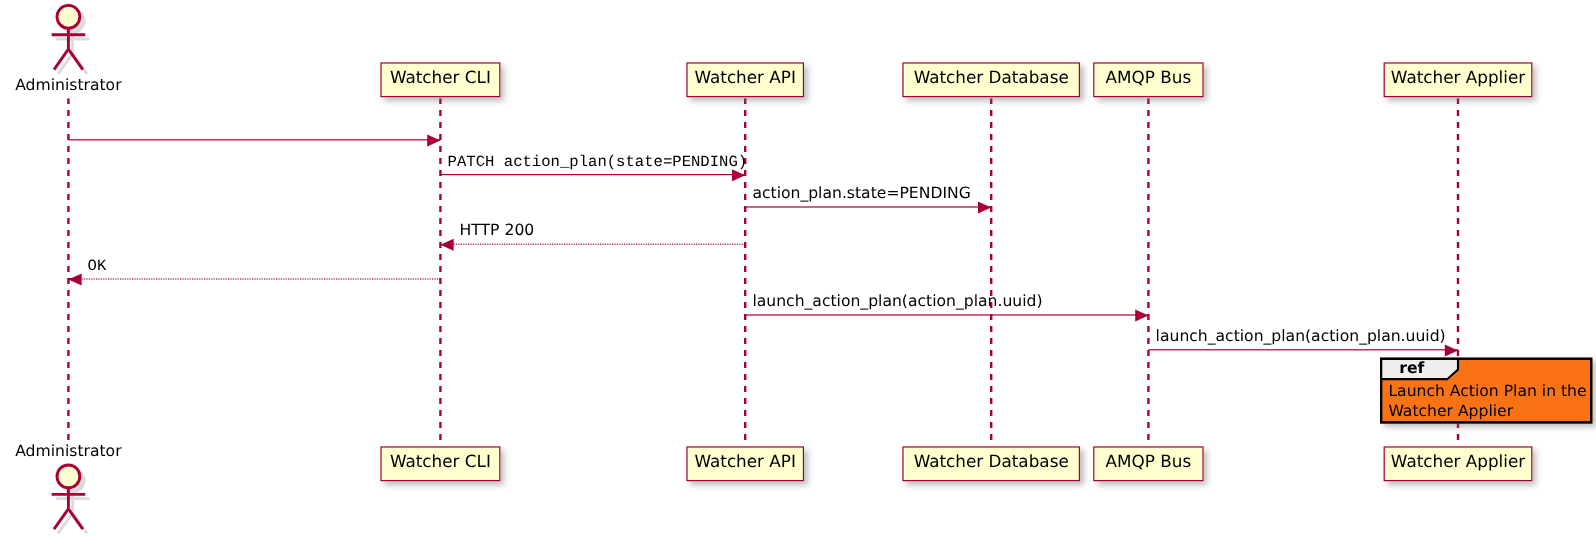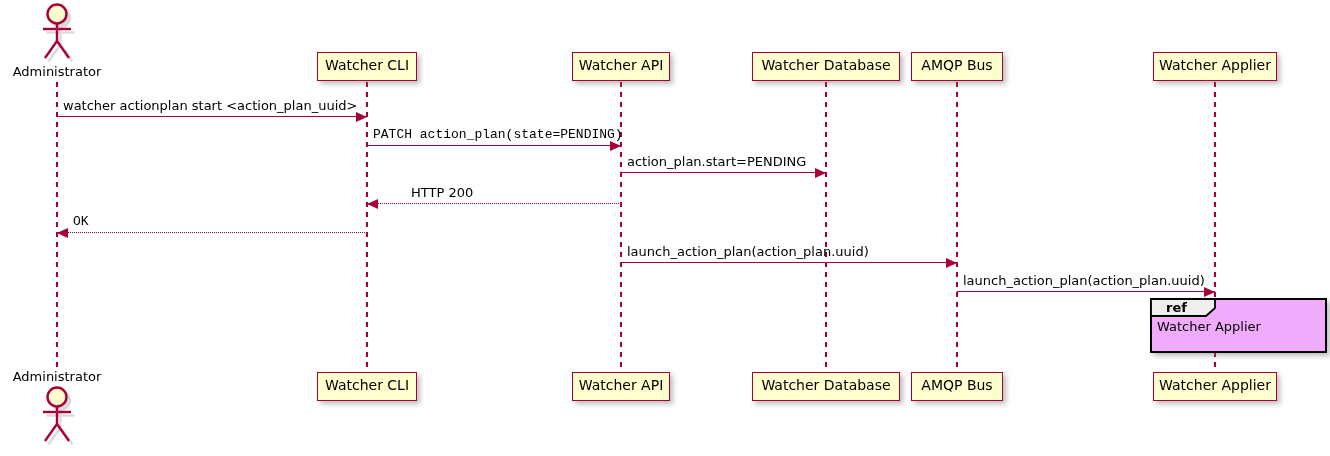--- a/index.html
+++ b/index.html
@@ -18,30 +18,29 @@
 
 <div id="stage">
     <div style="position: absolute; left: 56px; top: 82px; width: 2px; height: 290px; background: repeating-linear-gradient(rgb(168, 0, 54) 0px, rgb(168, 0, 54) 5px, transparent 5px, transparent 10px);"></div>
     <div style="position: absolute; left: 366px; top: 82px; width: 2px; height: 290px; background: repeating-linear-gradient(rgb(168, 0, 54) 0px, rgb(168, 0, 54) 5px, transparent 5px, transparent 10px);"></div>
     <div style="position: absolute; left: 620px; top: 82px; width: 2px; height: 290px; background: repeating-linear-gradient(rgb(168, 0, 54) 0px, rgb(168, 0, 54) 5px, transparent 5px, transparent 10px);"></div>
     <div style="position: absolute; left: 825px; top: 82px; width: 2px; height: 290px; background: repeating-linear-gradient(rgb(168, 0, 54) 0px, rgb(168, 0, 54) 5px, transparent 5px, transparent 10px);"></div>
     <div style="position: absolute; left: 956px; top: 82px; width: 2px; height: 290px; background: repeating-linear-gradient(rgb(168, 0, 54) 0px, rgb(168, 0, 54) 5px, transparent 5px, transparent 10px);"></div>
     <div style="position: absolute; left: 1214px; top: 82px; width: 2px; height: 290px; background: repeating-linear-gradient(rgb(168, 0, 54) 0px, rgb(168, 0, 54) 5px, transparent 5px, transparent 10px);"></div>
     <div style="position: absolute; left: 57px; top: 116px; width: 310px; height: 0px; border-top: 1.5px solid rgb(168, 0, 54);"></div>
     <div style="position: absolute; width: 0px; height: 0px; border-top: 5px solid transparent; border-bottom: 5px solid transparent; left: 356px; top: 111.5px; border-left: 11px solid rgb(168, 0, 54);"></div>
-    <div style="position: absolute; left: 63px; top: 98px; font-size: 13px; white-space: nowrap; color: rgb(0, 0, 0);">watcher actionplan start &lt;action_plan_uuid&gt;</div>
     <div style="position: absolute; left: 367px; top: 145px; width: 254px; height: 0px; border-top: 1.5px solid rgb(168, 0, 54);"></div>
     <div style="position: absolute; width: 0px; height: 0px; border-top: 5px solid transparent; border-bottom: 5px solid transparent; left: 610px; top: 140.5px; border-left: 11px solid rgb(168, 0, 54);"></div>
     <div style="position: absolute; left: 373px; top: 127px; font-size: 13px; white-space: nowrap; color: rgb(0, 0, 0); font-family: Liberation Mono, monospace;">PATCH action_plan(state=PENDING)</div>
     <div style="position: absolute; left: 621px; top: 172px; width: 205px; height: 0px; border-top: 1.5px solid rgb(168, 0, 54);"></div>
     <div style="position: absolute; width: 0px; height: 0px; border-top: 5px solid transparent; border-bottom: 5px solid transparent; left: 815px; top: 167.5px; border-left: 11px solid rgb(168, 0, 54);"></div>
-    <div style="position: absolute; left: 627px; top: 154px; font-size: 13px; white-space: nowrap; color: rgb(0, 0, 0);">action_plan.start=PENDING</div>
+    <div style="position: absolute; left: 627px; top: 154px; font-size: 13px; white-space: nowrap; color: rgb(0, 0, 0);">action_plan.state=PENDING</div>
     <div style="position: absolute; left: 367px; top: 203px; width: 254px; height: 0px; border-top: 1.5px dotted rgb(168, 0, 54);"></div>
     <div style="position: absolute; width: 0px; height: 0px; border-top: 5px solid transparent; border-bottom: 5px solid transparent; left: 367px; top: 198.5px; border-right: 11px solid rgb(168, 0, 54);"></div>
-    <div style="position: absolute; left: 383px; top: 185px; font-size: 13px; white-space: nowrap; color: rgb(0, 0, 0); margin-left: 28px;">HTTP 200</div>
+    <div style="position: absolute; left: 383px; top: 185px; font-size: 13px; white-space: nowrap; color: rgb(0, 0, 0);">HTTP 200</div>
     <div style="position: absolute; left: 57px; top: 232px; width: 310px; height: 0px; border-top: 1.5px dotted rgb(168, 0, 54);"></div>
     <div style="position: absolute; width: 0px; height: 0px; border-top: 5px solid transparent; border-bottom: 5px solid transparent; left: 57px; top: 227.5px; border-right: 11px solid rgb(168, 0, 54);"></div>
     <div style="position: absolute; left: 73px; top: 214px; font-size: 13px; white-space: nowrap; color: rgb(0, 0, 0); font-family: Liberation Mono, monospace;">OK</div>
     <div style="position: absolute; left: 621px; top: 262px; width: 336px; height: 0px; border-top: 1.5px solid rgb(168, 0, 54);"></div>
     <div style="position: absolute; width: 0px; height: 0px; border-top: 5px solid transparent; border-bottom: 5px solid transparent; left: 946px; top: 257.5px; border-left: 11px solid rgb(168, 0, 54);"></div>
     <div style="position: absolute; left: 627px; top: 244px; font-size: 13px; white-space: nowrap; color: rgb(0, 0, 0);">launch_action_plan(action_plan.uuid)</div>
     <div style="position: absolute; left: 957px; top: 291px; width: 258px; height: 0px; border-top: 1.5px solid rgb(168, 0, 54);"></div>
     <div style="position: absolute; width: 0px; height: 0px; border-top: 5px solid transparent; border-bottom: 5px solid transparent; left: 1204px; top: 286.5px; border-left: 11px solid rgb(168, 0, 54);"></div>
     <div style="position: absolute; left: 963px; top: 273px; font-size: 13px; white-space: nowrap; color: rgb(0, 0, 0);">launch_action_plan(action_plan.uuid)</div>
     <div style="position: absolute; box-sizing: border-box; left: 317px; top: 52px; width: 100px; height: 29px; background: rgb(254, 254, 206); border: 1.8px solid rgb(168, 0, 54); color: rgb(0, 0, 0); font-size: 14px; line-height: 25px; text-align: center; box-shadow: rgba(110, 110, 110, 0.45) 3px 3px 5px; white-space: nowrap;">Watcher CLI</div>
@@ -81,22 +80,23 @@
           <line x1="23" y1="39" x2="35" y2="56"></line>
         </g>
         <g stroke="#A80036" stroke-width="2.4" fill="none">
           <circle cx="23" cy="12" r="9.5" fill="#FEFECE"></circle>
           <line x1="23" y1="21.5" x2="23" y2="39"></line>
           <line x1="9" y1="27" x2="37" y2="27"></line>
           <line x1="23" y1="39" x2="11" y2="56"></line>
           <line x1="23" y1="39" x2="35" y2="56"></line>
         </g>
       </svg></div>
-    <div style="position: absolute; box-sizing: border-box; left: 1150px; top: 298px; width: 177px; height: 55px; background: #f0abfc; border: 2px solid rgb(0, 0, 0); box-shadow: rgba(110, 110, 110, 0.45) 3px 3px 5px;">
+    <div style="position: absolute; box-sizing: border-box; left: 1150px; top: 298px; width: 177px; height: 55px; background: #f97316; border: 2px solid rgb(0, 0, 0); box-shadow: rgba(110, 110, 110, 0.45) 3px 3px 5px;">
       <svg style="position:absolute;left:-2px;top:-2px" width="68" height="20" xmlns="http://www.w3.org/2000/svg">
         <polygon points="1,1 65,1 65,10 56,18 1,18" fill="#EEEEEE" stroke="#000000" stroke-width="1.8"></polygon>
       </svg>
       <div style="position: absolute; left: 14px; top: 0px; font-size: 13px; font-weight: bold; color: rgb(0, 0, 0);">ref</div>
       <div style="position: absolute; left: 5px; top: 19px; white-space: nowrap;">
+        <div style="font-size: 13px; line-height: 16.5px; color: rgb(0, 0, 0);">Launch Action Plan in the</div>
         <div style="font-size: 13px; line-height: 16.5px; color: rgb(0, 0, 0);">Watcher Applier</div>
       </div>
     </div>
   </div>
 
 </body></html>

